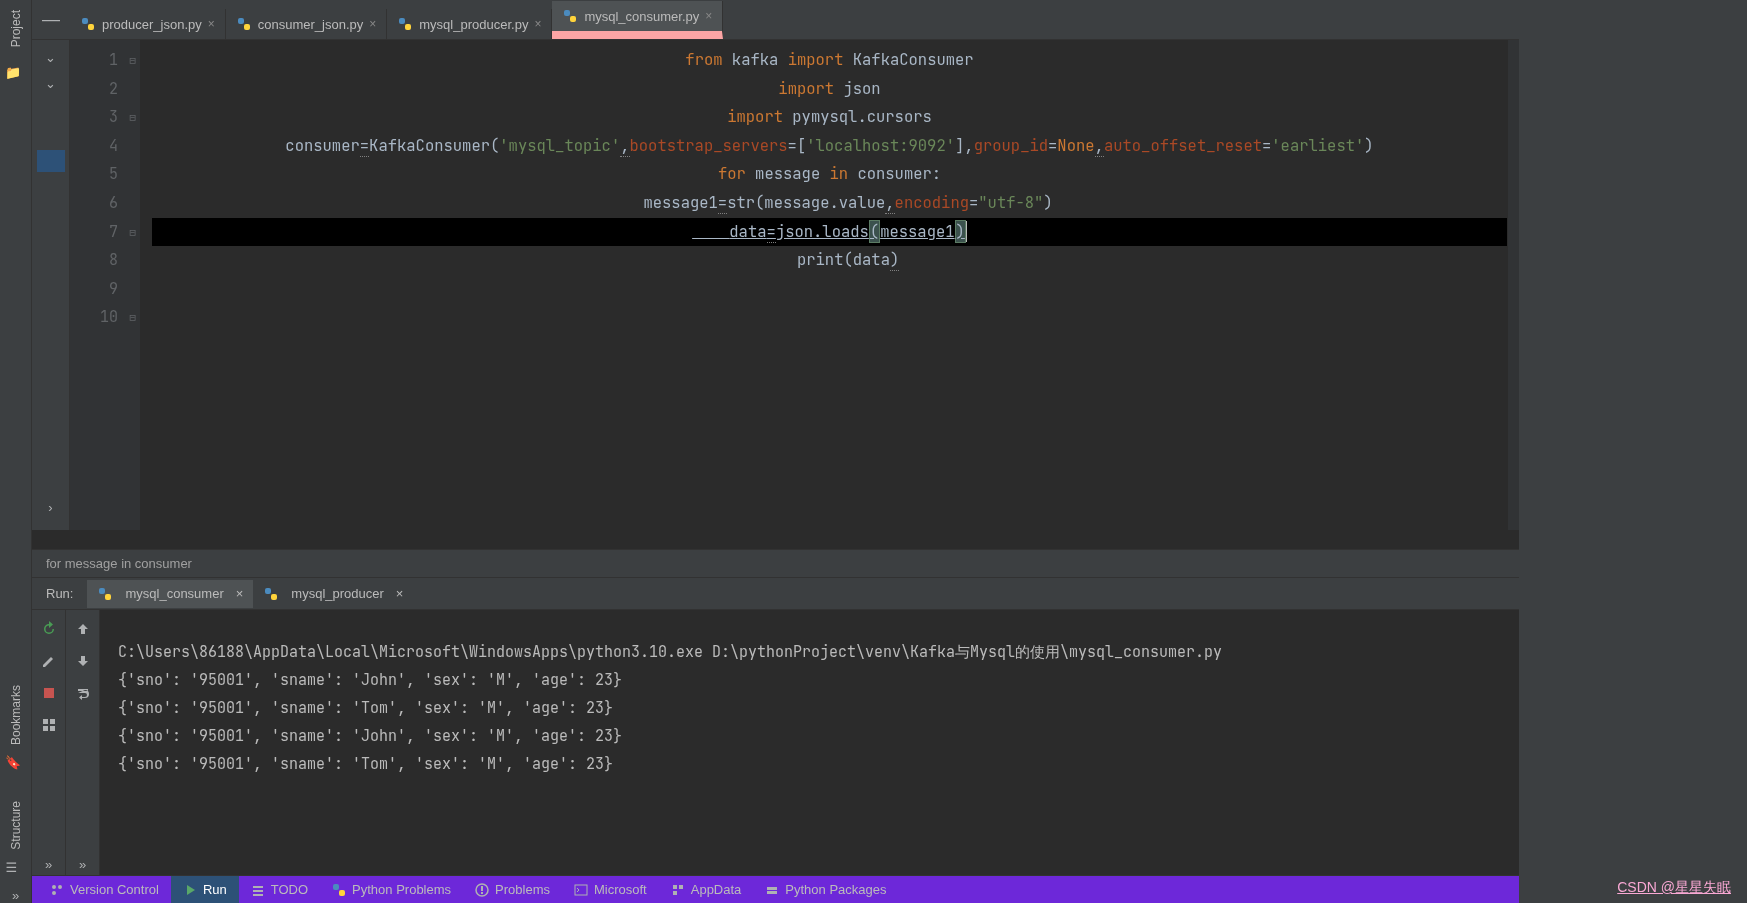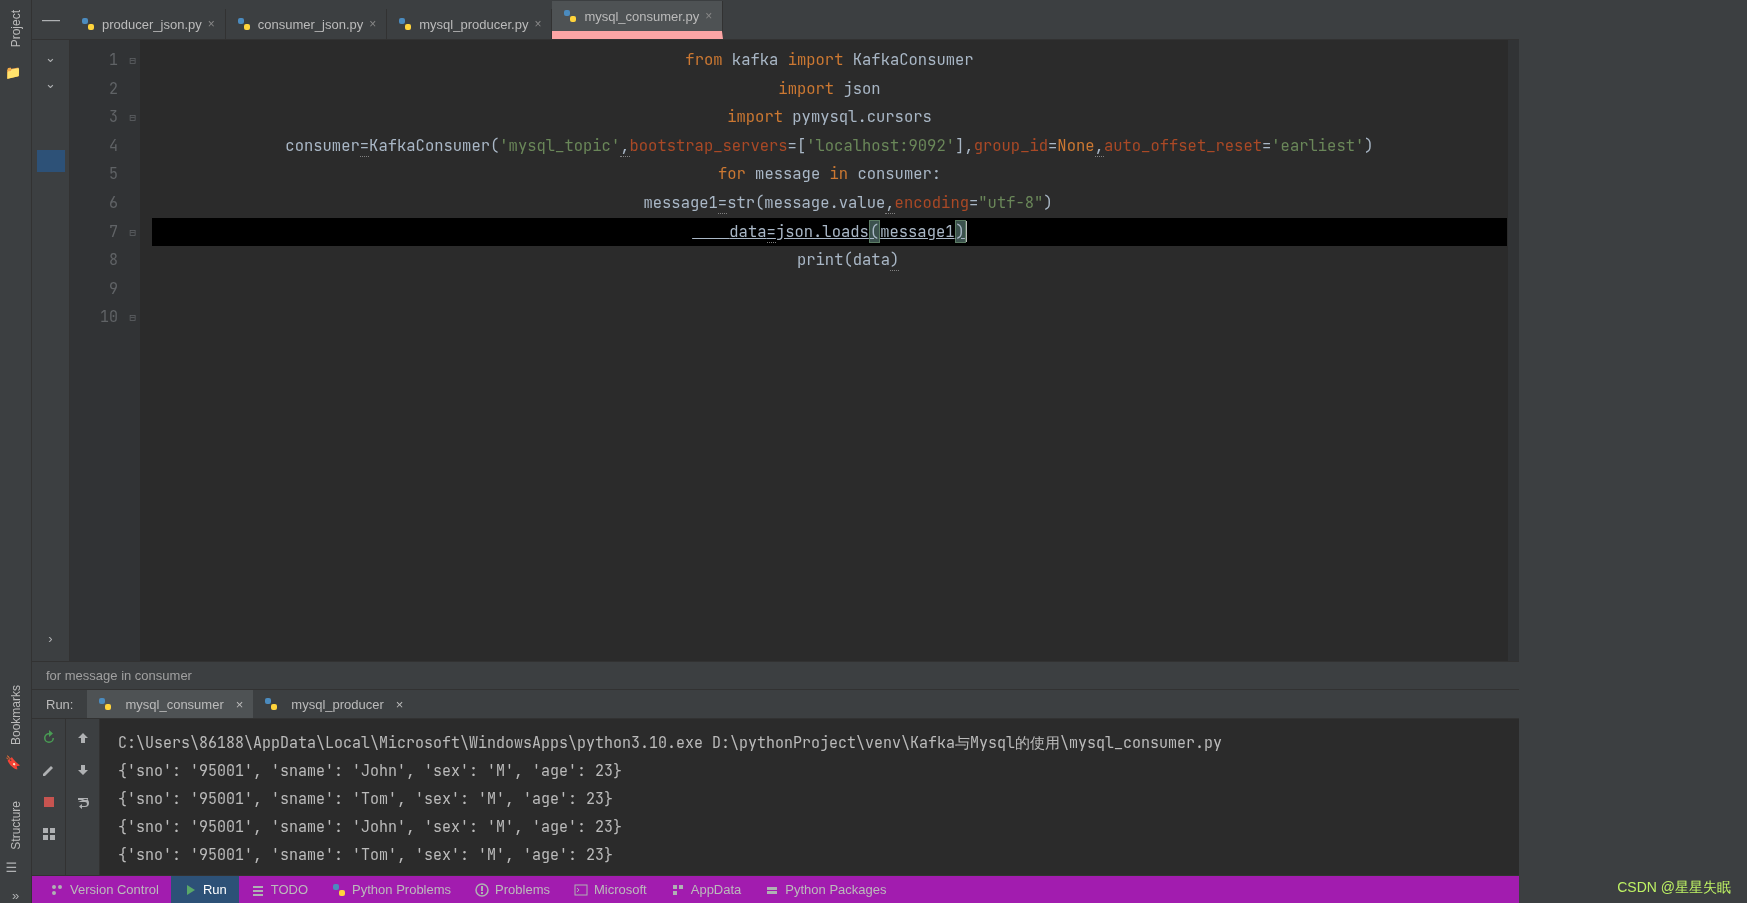--- a/index.html
+++ b/index.html
@@ -137,23 +137,24 @@
 }
 .breadcrumb {
   height: 28px;
   background: #3c3f41;
   padding-left: 14px;
   color: #a0a0a0;
   font-size: 13px;
   display: flex;
   align-items: center;
   border-top: 1px solid #323232;
+  margin-top: 19px;
 }
 .run-panel {
-  height: 186px;
+  height: 298px;
   background: #2b2b2b;
   border-top: 1px solid #323232;
   display: flex;
   flex-direction: column;
 }
 .run-header {
   height: 32px;
   background: #3c3f41;
   display: flex;
   align-items: center;
@@ -194,24 +195,25 @@
 }
 .console {
   flex: 1;
   padding: 10px 18px;
   font-family: "JetBrains Mono","Consolas",monospace;
   font-size: 15px;
   line-height: 28px;
   color: #bbbbbb;
   white-space: pre;
   overflow: hidden;
+  margin-top: 18px;
 }
 .bottom-bar {
   height: 28px;
-  background: #a21caf;
+  background: #6d28d9;
   border-top: 1px solid #323232;
   display: flex;
   align-items: flex-end;
   padding: 0 6px;
 }
 .bb-item {
   display: flex;
   align-items: center;
   padding: 0 12px;
   gap: 6px;
@@ -219,22 +221,23 @@
   font-size: 13px;
   cursor: pointer;
   height: 100%;
 }
 .bb-item.active { background: #2d5177; color:#fff; }
 .bb-icon { width:14px; height:14px; display:inline-flex; }
 .watermark {
   position: fixed;
   bottom: 6px;
   right: 16px;
-  color: #bef264;
+  color: #f9a8d4;
   font-size: 14px;
+  text-decoration: underline;
 }
 .chev { font-size:13px; color:#afb1b3; }
 .overflow-btn { padding:0 8px; color:#afb1b3; }
 </style>
 </head>
 <body>
 
 <div class="left-toolbar">
   <div class="vertical-label">Project</div>
   <div style="height:8px"></div>

